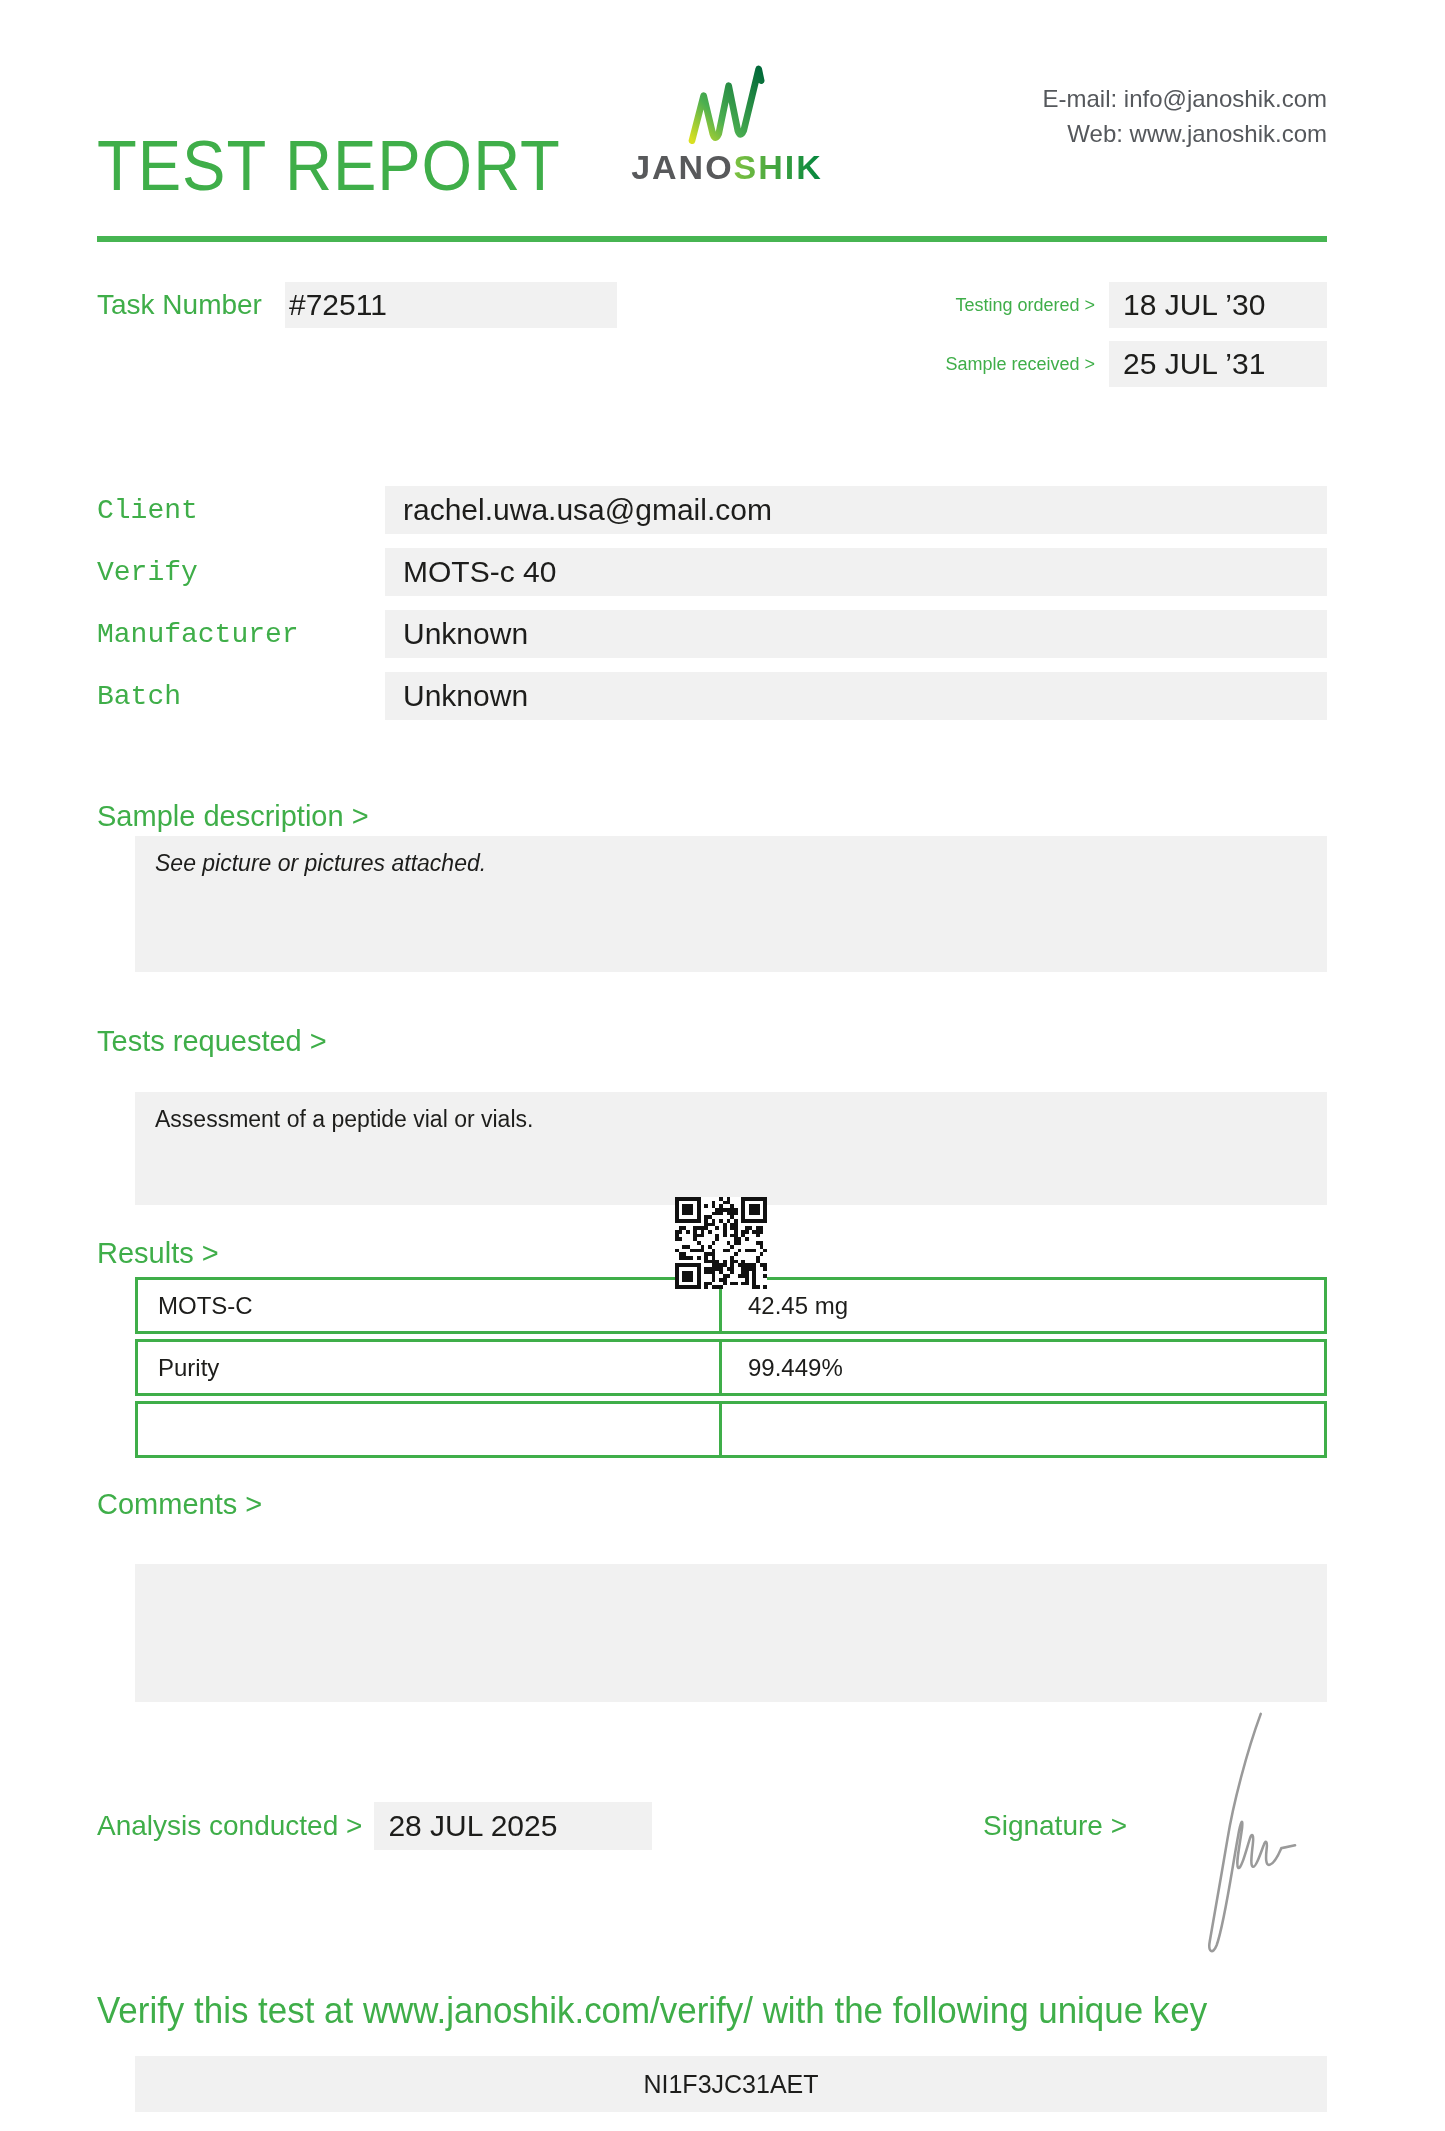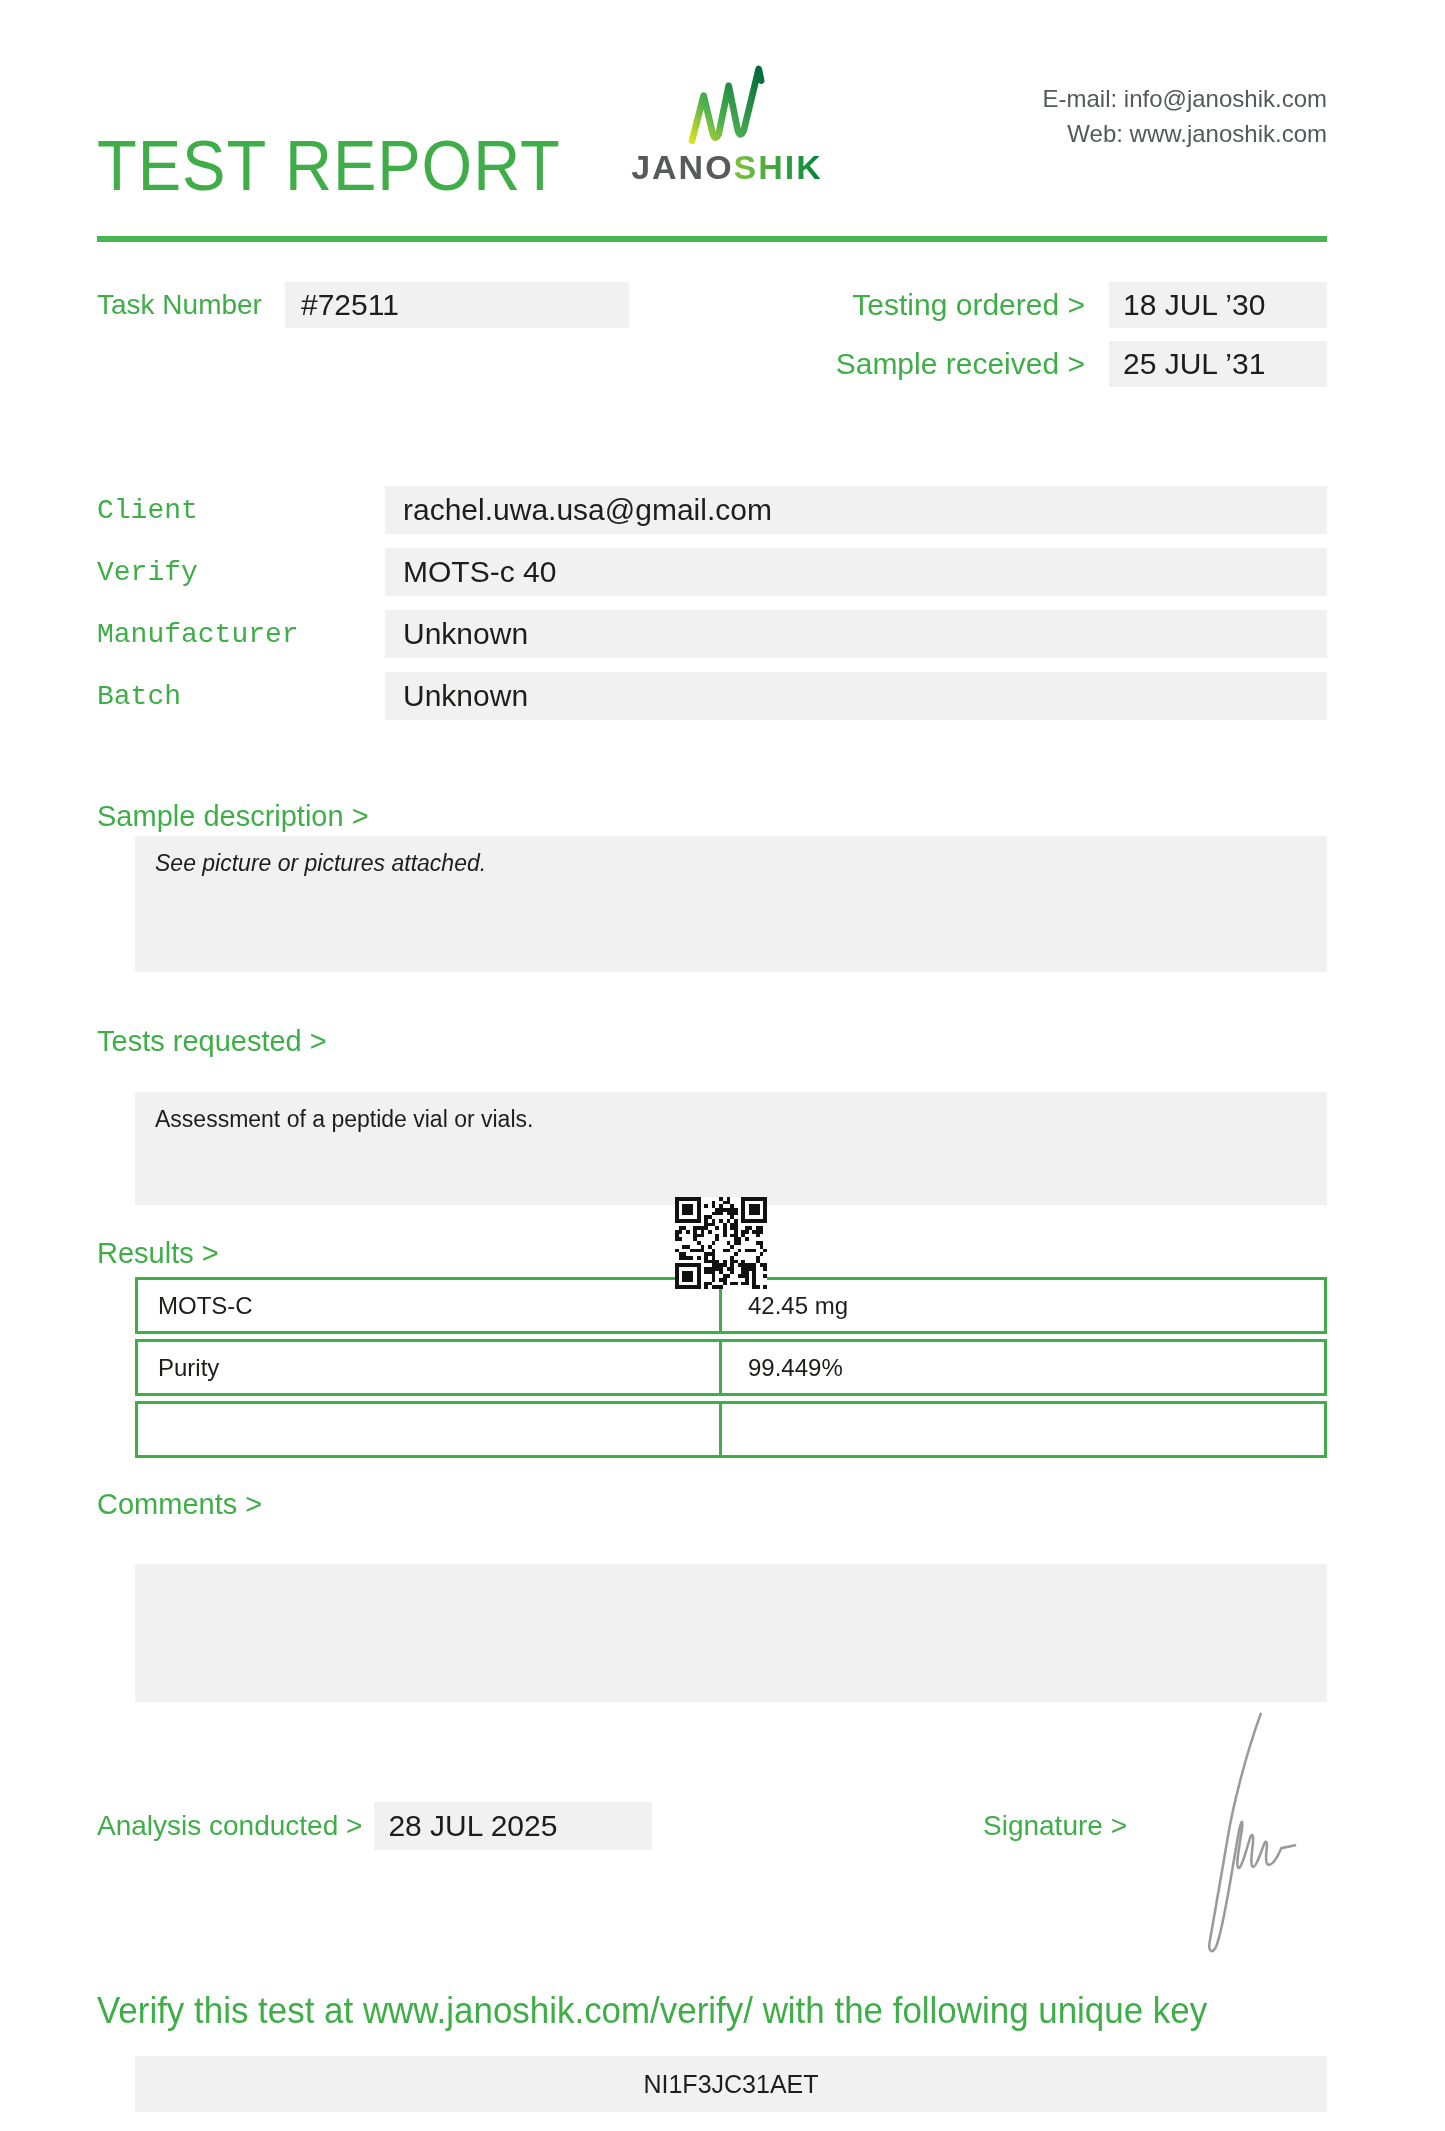--- a/index.html
+++ b/index.html
@@ -17,24 +17,24 @@
   .logo-text{font-size:34px;font-weight:700;letter-spacing:2px;white-space:nowrap;}
   .logo-text .gray{color:#58595b;}
   .logo-text .green{color:#2f9e43;background:linear-gradient(90deg,#7fc241,#00843e);-webkit-background-clip:text;background-clip:text;-webkit-text-fill-color:transparent;}
   .contact{position:absolute;right:0;top:24px;text-align:right;color:var(--contact);font-size:24px;line-height:1.45;}
   .rule{height:6px;background:#47b552;}
   
   .task-row{margin-top:40px;display:flex;align-items:flex-start;}
   .g-label{color:var(--accent);font-size:28px;}
   .task-left{display:flex;align-items:center;justify-content:space-between;}
   .task-left .g-label{width:188px;}
-  .task-num-box{width:328px;height:46px;line-height:46px;background:var(--boxgray);padding-left:16px;font-size:30px;color:var(--dark);}
+  .task-num-box{width:328px;height:46px;line-height:46px;background:var(--boxgray);padding-left:4px;font-size:30px;color:var(--dark);}
   .task-right{margin-left:auto;width:500px;}
   .tr-line{display:flex;align-items:center;margin-bottom:13px;}
-  .tr-line .g-label{flex:1;text-align:right;padding-right:24px;font-size:30px;white-space:nowrap;}
+  .tr-line .g-label{flex:1;text-align:right;padding-right:14px;font-size:18px;white-space:nowrap;}
   .date-box{width:204px;height:46px;line-height:46px;background:var(--boxgray);padding-left:14px;font-size:30px;color:var(--dark);}
   
   .info{margin-top:86px;}
   .info-row{display:flex;align-items:center;margin-bottom:14px;}
   .info-row .g-label{width:288px;font-family:Liberation Mono, monospace;}
   .info-value{flex:1;height:48px;line-height:48px;background:var(--boxgray);padding-left:18px;font-size:30px;color:var(--dark);}
   
   .sec-heading{color:var(--accent);font-size:29px;line-height:40px;}
   .h-sd{margin-top:76px;}
   .gray-box{margin-left:38px;background:var(--boxgray);color:var(--dark);font-size:23px;padding:14px 0 0 20px;box-sizing:border-box;}

